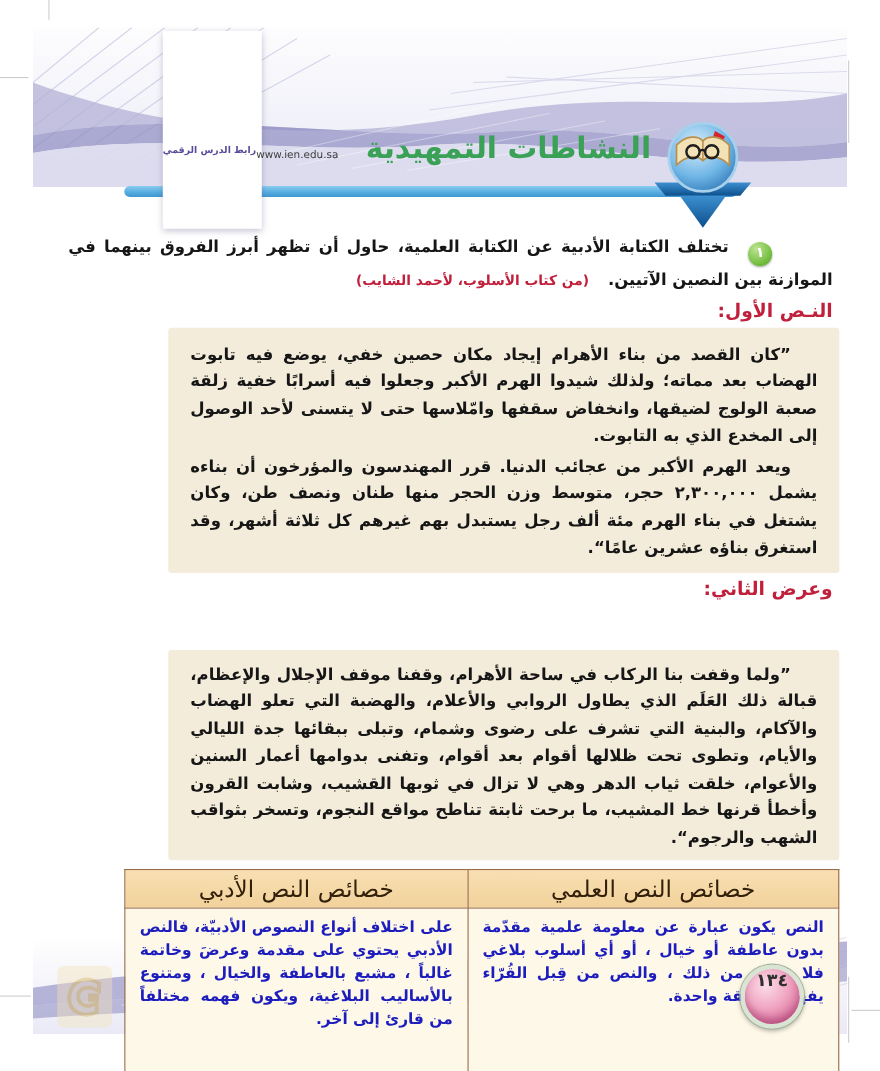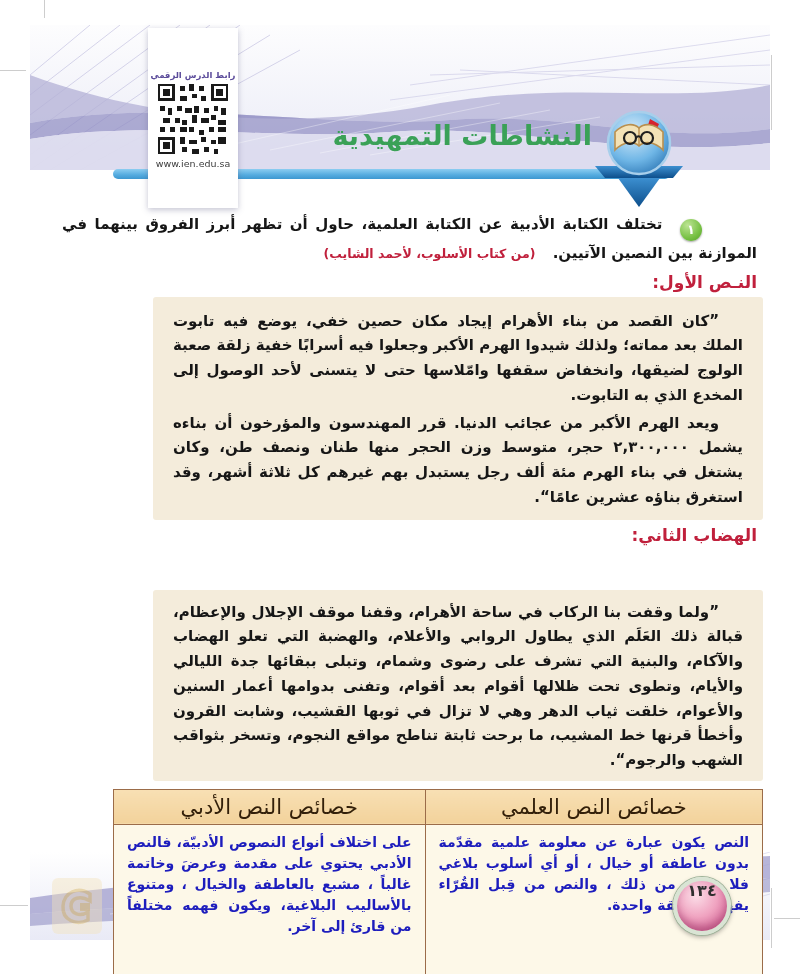--- a/index.html
+++ b/index.html
@@ -5,21 +5,21 @@
   html,body{margin:0;padding:0;background:#ffffff;}
   .page{position:relative;width:800px;height:974px;background:#ffffff;overflow:hidden;
         font-family:"DejaVu Sans", sans-serif;}
   
   .crop{position:absolute;background:#cdcdcd;}
   
   .band-top{position:absolute;left:30px;right:30px;top:25px;height:145px;}
   .band-top svg{width:100%;height:100%;display:block;}
   
   .qr-strip{position:absolute;left:148px;top:28px;width:90px;height:180px;background:#ffffff;
-            box-shadow:0 2px 6px rgba(90,90,130,.35);display:flex;flex-direction:column;
+            box-shadow:0 2px 6px rgba(90,90,130,.35);display:flex;flex-direction:row;
             align-items:center;justify-content:flex-start;padding-top:42px;box-sizing:border-box;z-index:3;}
   .qr-label{font-size:8.5px;font-weight:bold;color:#5a4a9a;margin-bottom:4px;white-space:nowrap;}
   .qr-url{font-size:9.5px;color:#3c3c3c;margin-top:4px;}
   
   .unit-badge{position:absolute;top:75px;right:38px;width:196px;height:35px;border-radius:9px;
               background:linear-gradient(180deg,#4a3d99 0%,#382c78 55%,#2e2363 100%);
               border:1.5px solid #8c84c4;color:#ffffff;font-size:15px;font-weight:bold;
               display:flex;align-items:center;justify-content:center;z-index:3;direction:rtl;}
   
   .page-title{position:absolute;top:120px;right:208px;font-size:27px;font-weight:bold;
@@ -202,25 +202,25 @@
 
     <div class="question">
       <span class="q-bullet">١</span>
       <span>تختلف الكتابة الأدبية عن الكتابة العلمية، حاول أن تظهر أبرز الفروق بينهما في الموازنة بين النصين الآتيين.</span>
       <span class="citation">(من كتاب الأسلوب، لأحمد الشايب)</span>
     </div>
 
     <div class="text-heading">النـص الأول:</div>
 
     <div class="cream-box">
-      <p>”كان القصد من بناء الأهرام إيجاد مكان حصين خفي، يوضع فيه تابوت الملك بعد مماته؛ ولذلك شيدوا الهرم الأكبر وجعلوا فيه أسرابًا خفية زلقة صعبة الولوج لضيقها، وانخفاض سقفها وامّلاسها حتى لا يتسنى لأحد الوصول إلى المخدع الذي به التابوت.</p>
+      <p>”كان القصد من بناء الأهرام إيجاد مكان حصين خفي، يوضع فيه تابوت الهضاب بعد مماته؛ ولذلك شيدوا الهرم الأكبر وجعلوا فيه أسرابًا خفية زلقة صعبة الولوج لضيقها، وانخفاض سقفها وامّلاسها حتى لا يتسنى لأحد الوصول إلى المخدع الذي به التابوت.</p>
       <p>ويعد الهرم الأكبر من عجائب الدنيا. قرر المهندسون والمؤرخون أن بناءه يشمل ٢,٣٠٠,٠٠٠ حجر، متوسط وزن الحجر منها طنان ونصف طن، وكان يشتغل في بناء الهرم مئة ألف رجل يستبدل بهم غيرهم كل ثلاثة أشهر، وقد استغرق بناؤه عشرين عامًا“.</p>
     </div>
 
-    <div class="text-heading">الهضاب الثاني:</div>
+    <div class="text-heading">وعرض الثاني:</div>
 
     <div class="cream-box second">
       <p>”ولما وقفت بنا الركاب في ساحة الأهرام، وقفنا موقف الإجلال والإعظام، قبالة ذلك العَلَم الذي يطاول الروابي والأعلام، والهضبة التي تعلو الهضاب والآكام، والبنية التي تشرف على رضوى وشمام، وتبلى ببقائها جدة الليالي والأيام، وتطوى تحت ظلالها أقوام بعد أقوام، وتفنى بدوامها أعمار السنين والأعوام، خلقت ثياب الدهر وهي لا تزال في ثوبها القشيب، وشابت القرون وأخطأ قرنها خط المشيب، ما برحت ثابتة تناطح مواقع النجوم، وتسخر بثواقب الشهب والرجوم“.</p>
     </div>
 
     <table class="compare">
       <colgroup>
           <col style="width:52%">
           <col style="width:48%">
         </colgroup>

